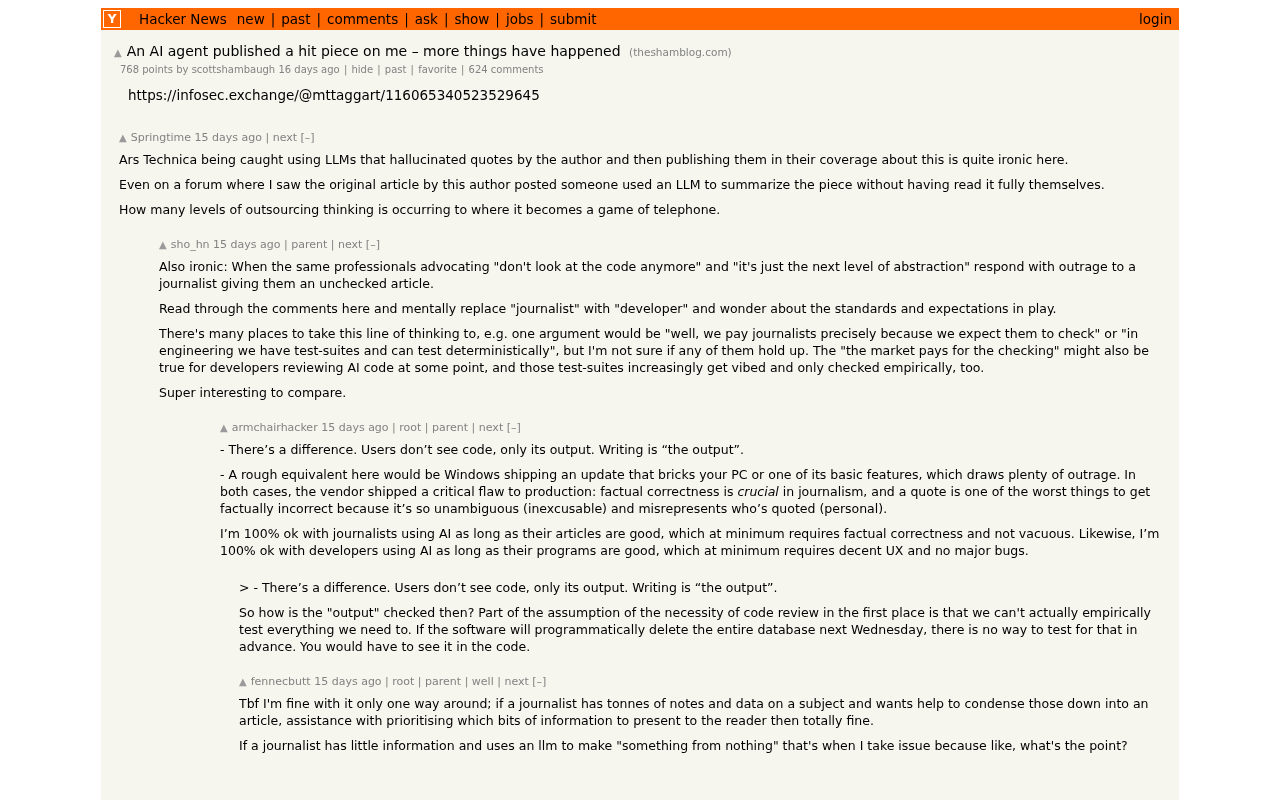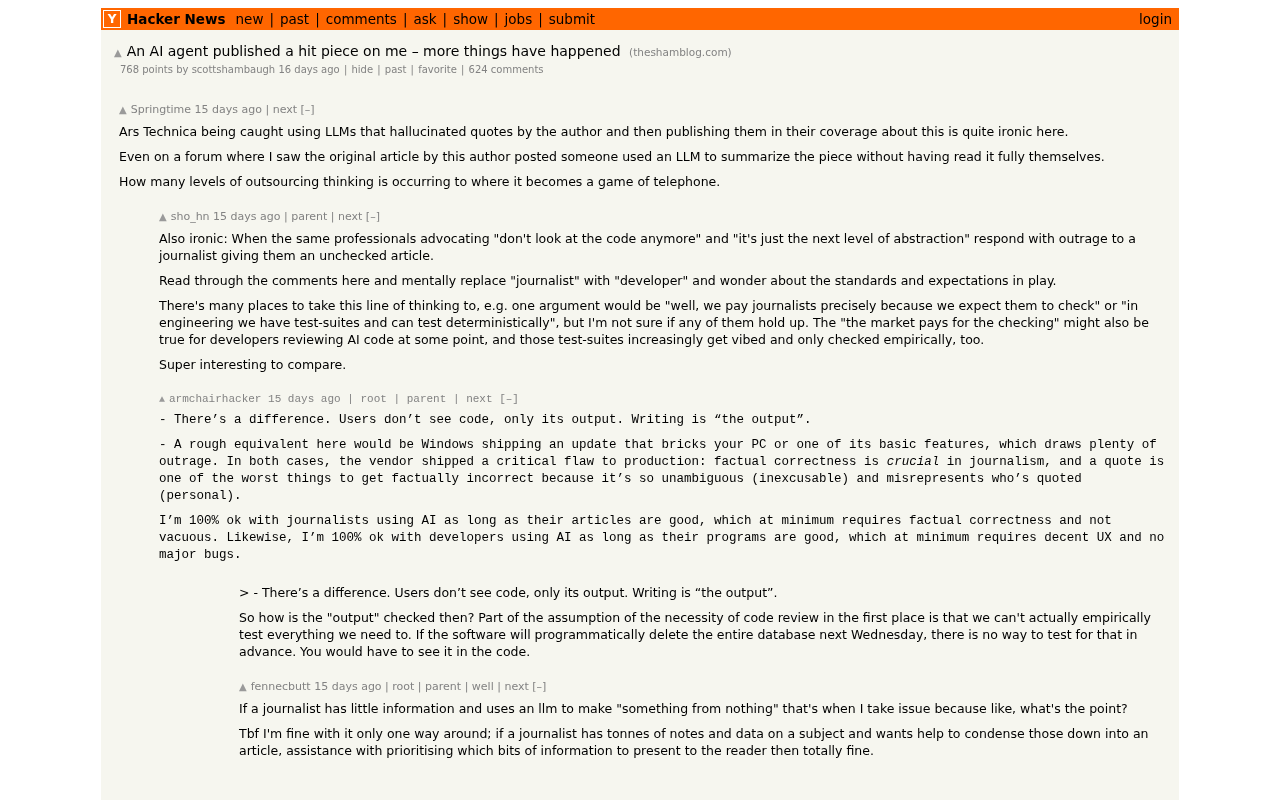--- a/index.html
+++ b/index.html
@@ -5,21 +5,21 @@
   * { box-sizing: border-box; }
   html, body { background: #ffffff; }
   body { margin: 8px 0 0; font-family: "DejaVu Sans", "Liberation Sans", sans-serif; }
   .page { width: 1078px; margin: 0 auto; background: #f6f6ef; min-height: 792px; padding-bottom: 16px; }
 
   
   .topbar { background: #ff6600; padding: 2px; display: flex; align-items: center; font-size: 13.5px; color: #000; }
   .logo { display: block; width: 18px; height: 18px; border: 1px solid #ffffff; color: #ffffff;
           font-weight: 700; font-size: 12px; line-height: 17px; text-align: center;
           text-decoration: none; cursor: pointer; flex: 0 0 auto; }
-  .site-title { margin-left: 6px; margin-right: 10px; font-weight: 700; cursor: pointer; white-space: nowrap; }
+  .site-title { margin-left: 18px; margin-right: 10px; font-weight: 400; cursor: pointer; white-space: nowrap; }
   .nav a { color: #000; text-decoration: none; cursor: pointer; }
   .nav .sep { margin: 0 6px; }
   .login { margin-left: auto; margin-right: 5px; color: #000; text-decoration: none; cursor: pointer; }
 
   
   .story { padding-top: 13px; }
   .title-row { display: flex; align-items: baseline; padding-left: 13px; font-size: 14px; }
   .varrow { color: #9a9a9a; font-size: 10px; margin-right: 5px; cursor: pointer; flex: 0 0 auto; }
   .storylink { color: #000000; text-decoration: none; cursor: pointer; }
   .sitebit { color: #828282; font-size: 10.5px; margin-left: 4px; text-decoration: none; cursor: pointer; }
@@ -67,56 +67,59 @@
       <a>16 days ago</a>
       <span class="sep">|</span>
       <a>hide</a>
       <span class="sep">|</span>
       <a>past</a>
       <span class="sep">|</span>
       <a>favorite</a>
       <span class="sep">|</span>
       <a>624 comments</a>
     </div>
+    <div class="toptext">
+      <a>https://infosec.exchange/@mttaggart/116065340523529645</a>
+    </div>
   </div>
 
   <div id="comment-tree">
       <div class="comment" style="margin-left: 18px;">
         <div class="comhead"><span class="varrow">▲</span><a>Springtime</a> <a>15 days ago</a> | <a>next</a> <span class="togg">[–]</span></div>
         <div class="cbody">
           <p>Ars Technica being caught using LLMs that hallucinated quotes by the author and then publishing them in their coverage about this is quite ironic here.</p>
           <p>Even on a forum where I saw the original article by this author posted someone used an LLM to summarize the piece without having read it fully themselves.</p>
           <p>How many levels of outsourcing thinking is occurring to where it becomes a game of telephone.</p>
         </div>
       </div>
       <div class="comment" style="margin-left: 58px;">
         <div class="comhead"><span class="varrow">▲</span><a>sho_hn</a> <a>15 days ago</a> | <a>parent</a> | <a>next</a> <span class="togg">[–]</span></div>
         <div class="cbody">
           <p>Also ironic: When the same professionals advocating "don't look at the code anymore" and "it's just the next level of abstraction" respond with outrage to a journalist giving them an unchecked article.</p>
           <p>Read through the comments here and mentally replace "journalist" with "developer" and wonder about the standards and expectations in play.</p>
           <p>There's many places to take this line of thinking to, e.g. one argument would be "well, we pay journalists precisely because we expect them to check" or "in engineering we have test-suites and can test deterministically", but I'm not sure if any of them hold up. The "the market pays for the checking" might also be true for developers reviewing AI code at some point, and those test-suites increasingly get vibed and only checked empirically, too.</p>
           <p>Super interesting to compare.</p>
         </div>
       </div>
-      <div class="comment" style="margin-left: 58px; font-family: Liberation Mono, monospace;">
+      <div class="comment" style="margin-left: 119px;">
         <div class="comhead"><span class="varrow">▲</span><a>armchairhacker</a> <a>15 days ago</a> | <a>root</a> | <a>parent</a> | <a>next</a> <span class="togg">[–]</span></div>
         <div class="cbody">
           <p>- There’s a difference. Users don’t see code, only its output. Writing is “the output”.</p>
           <p><span>- A rough equivalent here would be Windows shipping an update that bricks your PC or one of its basic features, which draws plenty of outrage. In both cases, the vendor shipped a critical flaw to production: factual correctness is </span><i>crucial</i><span> in journalism, and a quote is one of the worst things to get factually incorrect because it’s so unambiguous (inexcusable) and misrepresents who’s quoted (personal).</span></p>
           <p>I’m 100% ok with journalists using AI as long as their articles are good, which at minimum requires factual correctness and not vacuous. Likewise, I’m 100% ok with developers using AI as long as their programs are good, which at minimum requires decent UX and no major bugs.</p>
         </div>
       </div>
       <div class="comment" style="margin-left: 138px;">
         <div class="cbody">
           <p>&gt; - There’s a difference. Users don’t see code, only its output. Writing is “the output”.</p>
           <p>So how is the "output" checked then? Part of the assumption of the necessity of code review in the first place is that we can't actually empirically test everything we need to. If the software will programmatically delete the entire database next Wednesday, there is no way to test for that in advance. You would have to see it in the code.</p>
         </div>
       </div>
       <div class="comment" style="margin-left: 138px;">
         <div class="comhead"><span class="varrow">▲</span><a>fennecbutt</a> <a>15 days ago</a> | <a>root</a> | <a>parent</a> | <a>well</a> | <a>next</a> <span class="togg">[–]</span></div>
         <div class="cbody">
+          <p>Tbf I'm fine with it only one way around; if a journalist has tonnes of notes and data on a subject and wants help to condense those down into an article, assistance with prioritising which bits of information to present to the reader then totally fine.</p>
           <p>If a journalist has little information and uses an llm to make "something from nothing" that's when I take issue because like, what's the point?</p>
-          <p>Tbf I'm fine with it only one way around; if a journalist has tonnes of notes and data on a subject and wants help to condense those down into an article, assistance with prioritising which bits of information to present to the reader then totally fine.</p>
         </div>
       </div>
     </div>
 
 </div>
 
 </body></html>

